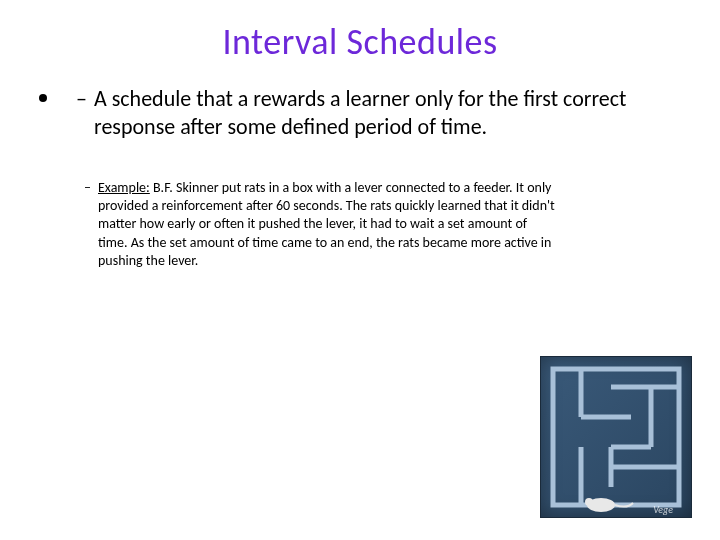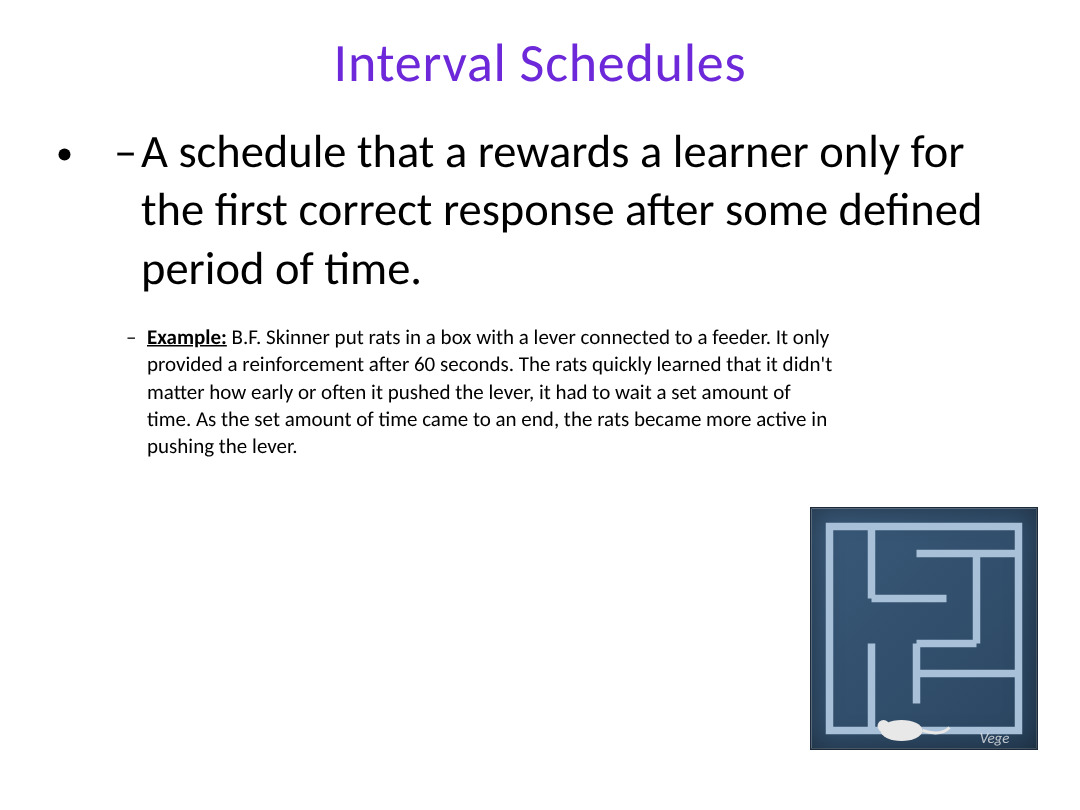--- a/index.html
+++ b/index.html
@@ -41,24 +41,24 @@
     font-weight: 700;
     color: #000;
     margin-bottom: 6px;
   }
   ul.level2 {
     list-style: none;
     margin: 4px 0 0 0;
     padding-left: 14px;
   }
   ul.level2 > li {
-    font-size: 31px;
+    font-size: 22px;
     font-weight: 400;
     line-height: 1.25;
-    margin-bottom: 18px;
+    margin-bottom: 39px;
     position: relative;
     padding-left: 18px;
   }
   ul.level2 > li::before {
     content: "–";
     position: absolute;
     left: 0;
     top: 0;
   }
   ul.level3 {
@@ -74,27 +74,27 @@
     padding-left: 14px;
     padding-right: 130px;
   }
   ul.level3 > li::before {
     content: "–";
     position: absolute;
     left: 0;
     top: 0;
   }
   .example-label {
-    font-weight: 700;
+    font-weight: 400;
     text-decoration: underline;
   }
   .image-box {
     position: absolute;
     right: 28px;
-    top: 318px;
+    top: 336px;
     width: 150px;
     height: 160px;
     background: linear-gradient(135deg, #3a5a7a 0%, #2a4560 100%);
     border: 1px solid #1a2a3a;
     box-shadow: inset 0 0 20px rgba(0,0,0,0.4);
   }
   .image-box svg {
     width: 100%;
     height: 100%;
     display: block;

